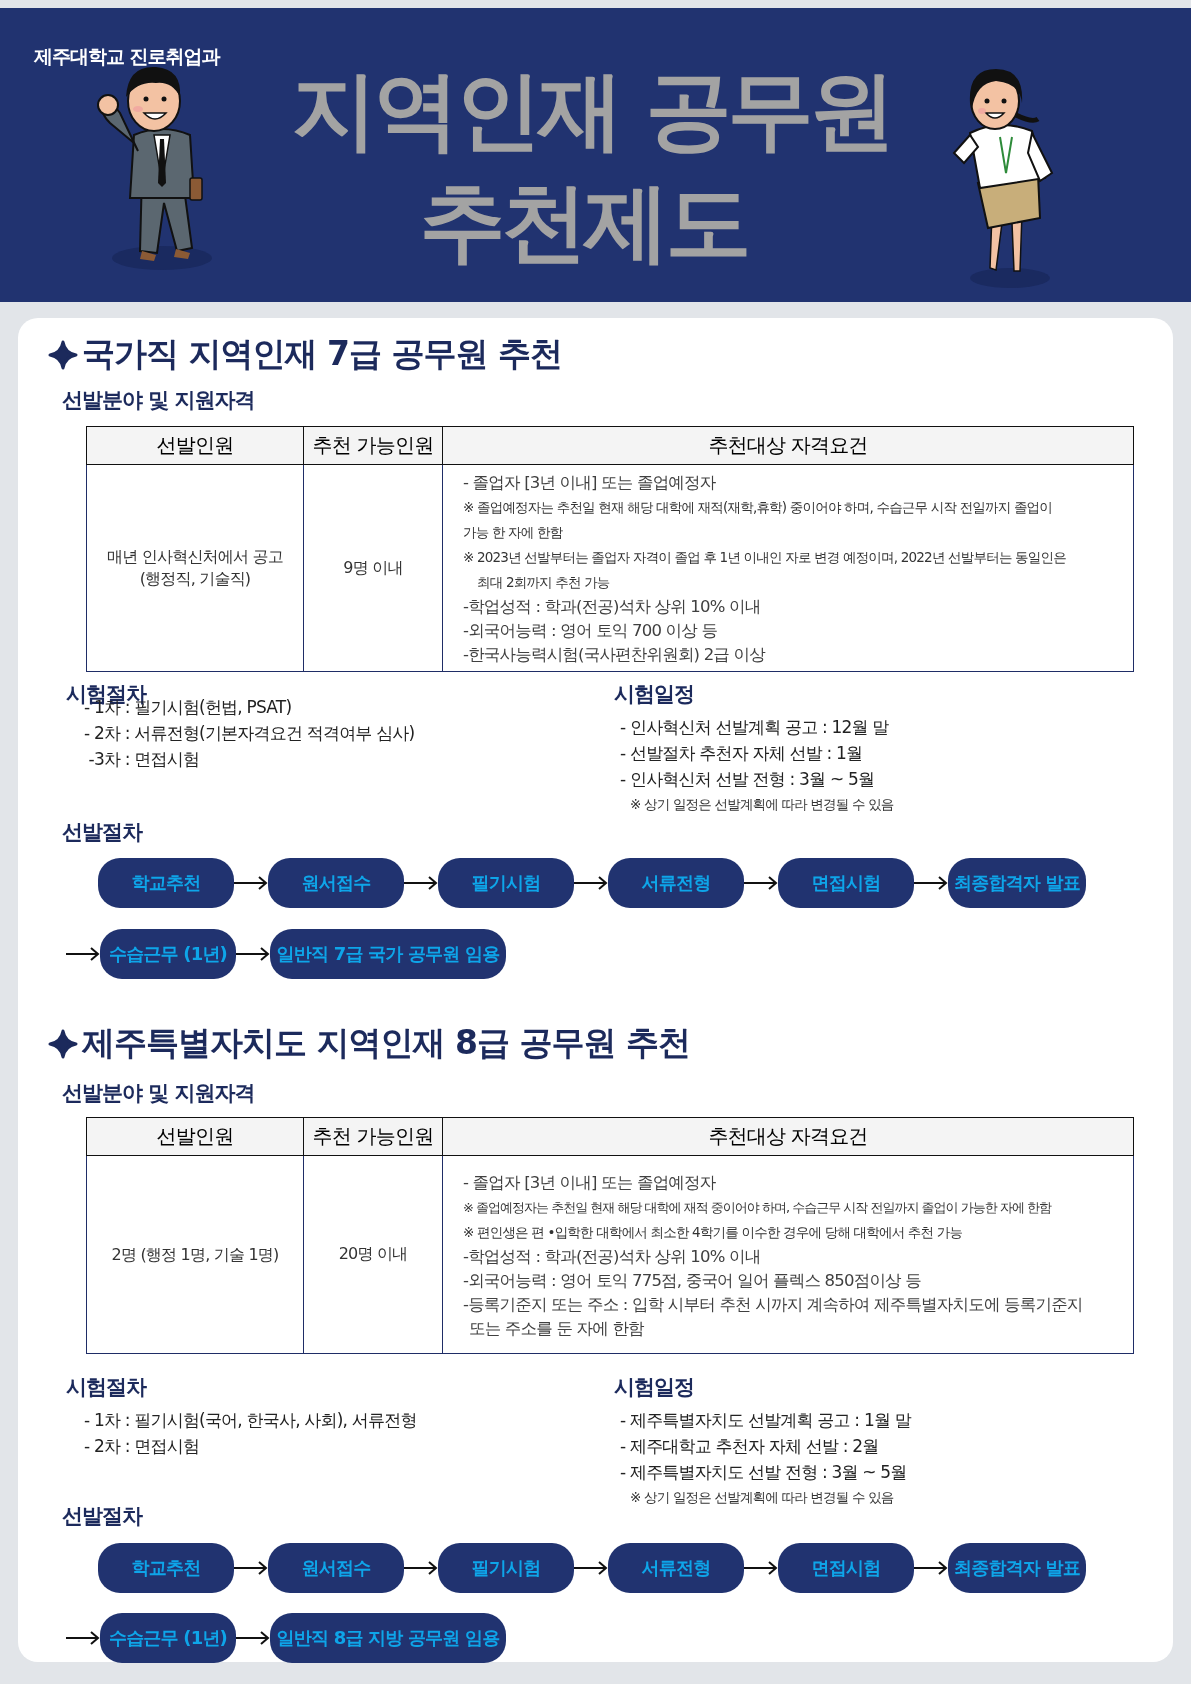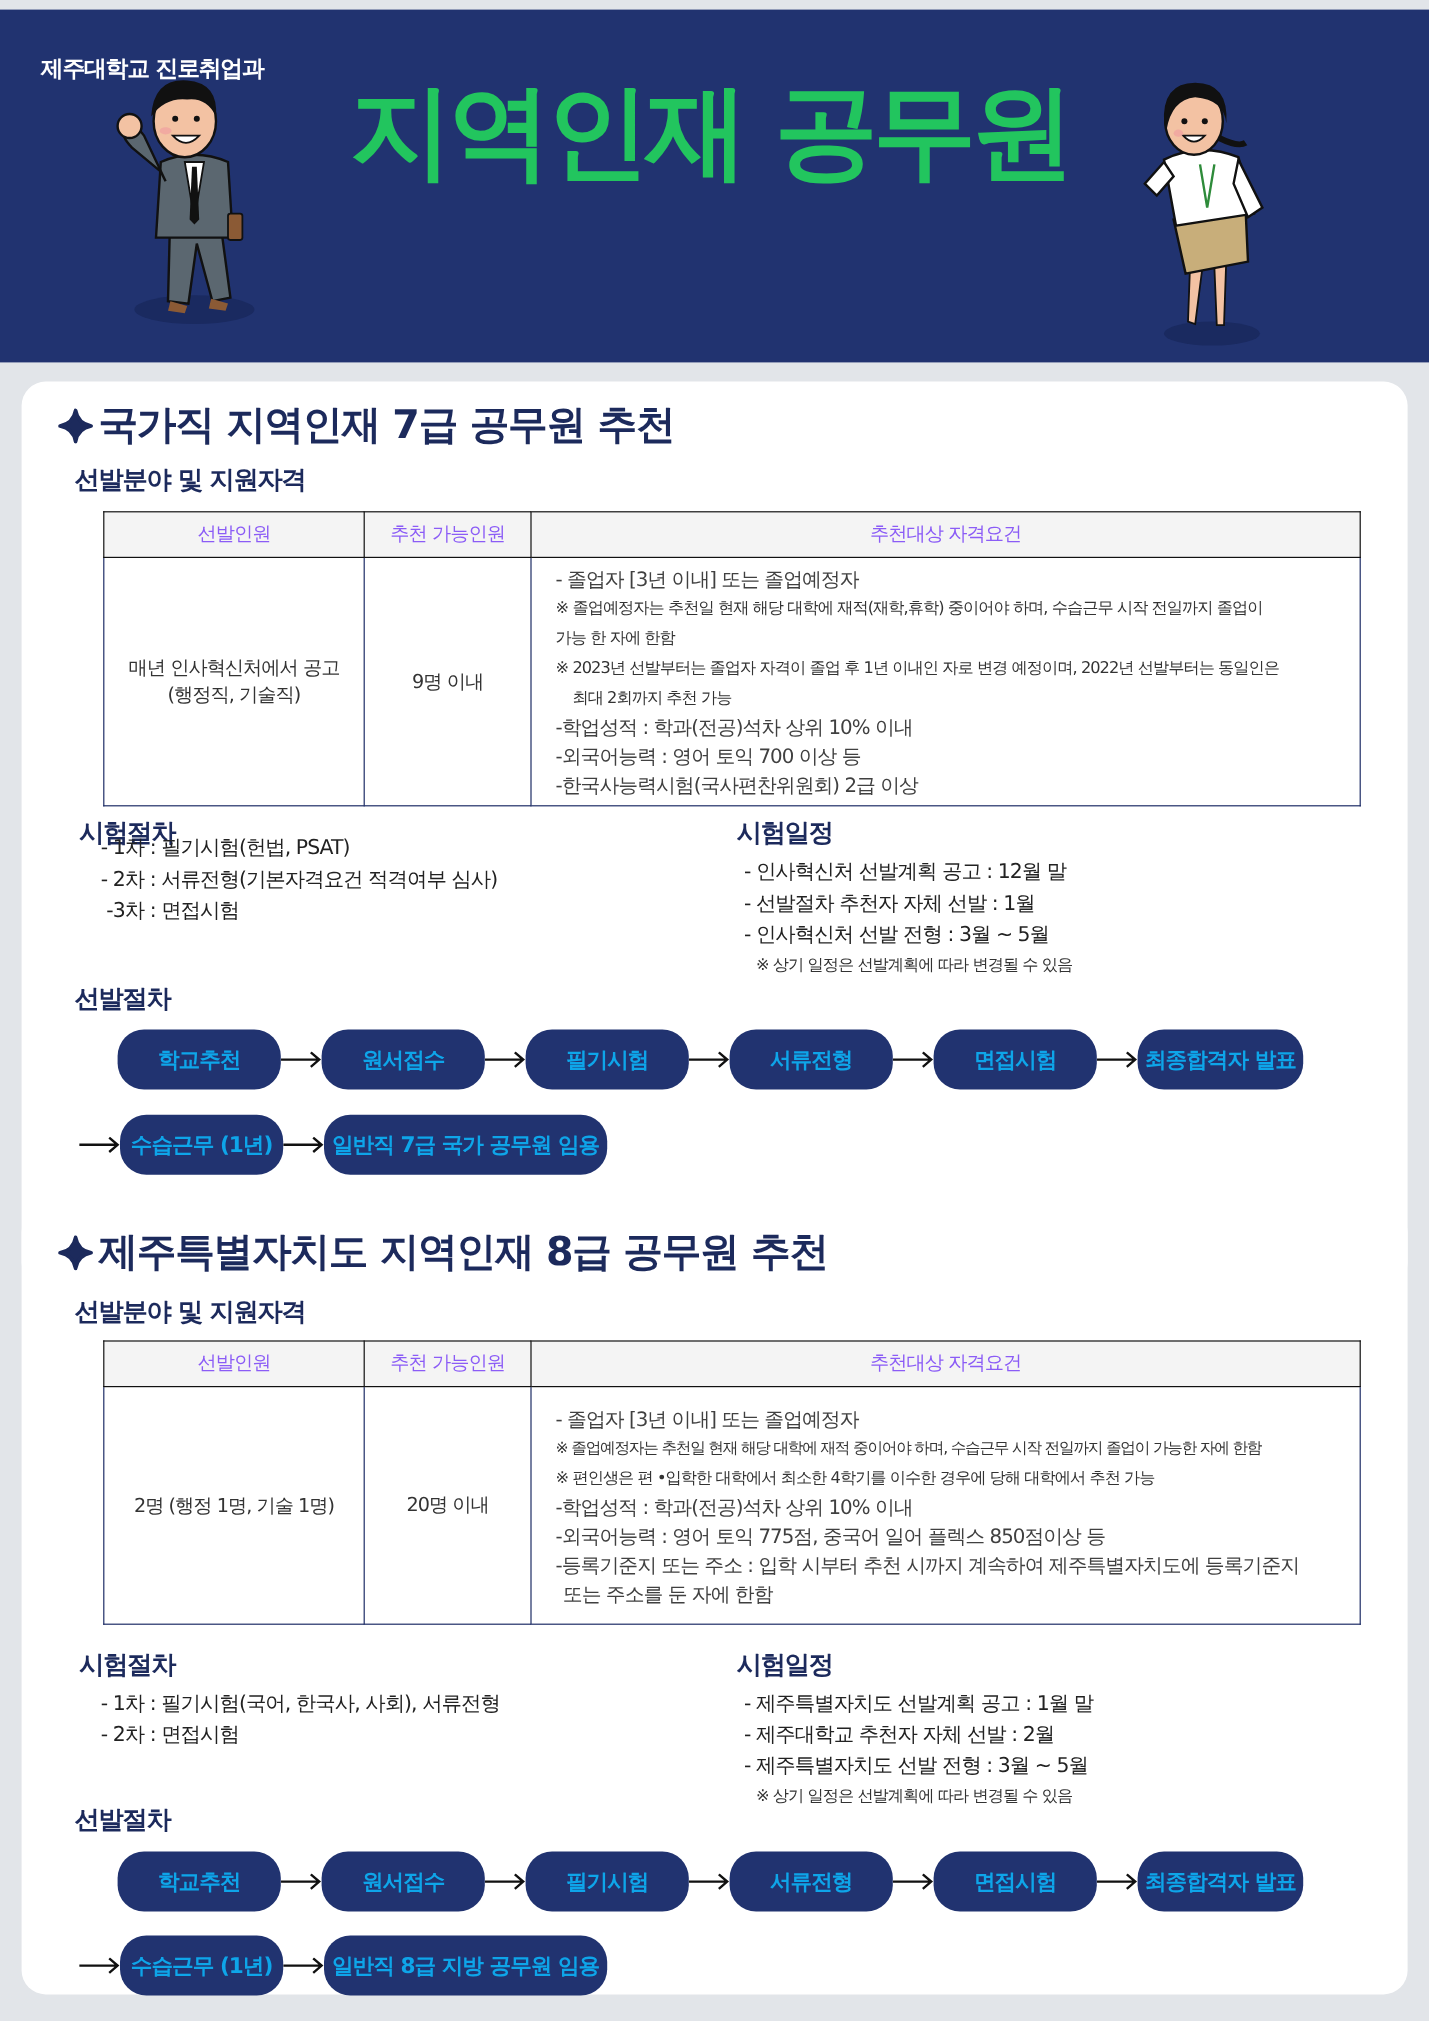--- a/index.html
+++ b/index.html
@@ -1,31 +1,31 @@
 <!DOCTYPE html>
 <html><head>
 <meta charset="utf-8">
 <style>
   * { box-sizing: border-box; margin: 0; padding: 0; }
   html, body { width: 1191px; height: 1684px; overflow: hidden; }
   body { background: #e2e5e9; font-family: "DejaVu Sans", "Liberation Sans", sans-serif; color: #222; position: relative; }
   .banner { position: absolute; left: 0; top: 8px; width: 1191px; height: 294px; background: #213370; overflow: hidden; }
   .dept { position: absolute; left: 34px; top: 36px; color: #fff; font-size: 19px; font-weight: bold; letter-spacing: -1px; }
-  .title { position: absolute; left: 0; width: 1191px; text-align: center; color: #22c55e; font-weight: bold; letter-spacing: -4px; }
+  .title { position: absolute; left: 0; width: 1191px; text-align: center; color: #a3a3a3; font-weight: bold; letter-spacing: -4px; }
   .title.l1 { top: 52px; font-size: 86px; line-height: 100px; padding-right: 8px; }
   .title.l2 { top: 164px; font-size: 86px; line-height: 100px; padding-right: 24px; }
   .char { position: absolute; }
   .card { position: absolute; left: 18px; width: 1155px; background: #fff; border-radius: 20px; }
   .card1 { top: 318px; height: 754px; }
   .card2 { top: 1007px; height: 655px; }
   .sec-title { position: absolute; left: 30px; top: 14px; font-size: 33px; font-weight: bold; color: #1c2a5c; letter-spacing: -1px; display: flex; align-items: center; }
   .star { width: 30px; height: 30px; margin-right: 4px; }
   .sub-h { position: absolute; font-size: 21px; font-weight: bold; color: #1c2a5c; letter-spacing: -1px; }
   table.req { position: absolute; left: 68px; width: 1048px; border-collapse: collapse; font-size: 15px; letter-spacing: -0.8px; }
-  table.req th { background: #f4f4f4; font-weight: normal; height: 38px; border: 1.5px solid #111; color: #8b5cf6; font-size: 16px; }
+  table.req th { background: #f4f4f4; font-weight: normal; height: 38px; border: 1.5px solid #111; color: #000000; font-size: 20px; }
   table.req td { border: 1.5px solid #1f2d66; text-align: center; vertical-align: middle; color: #333; font-size: 16px; }
   table.req td.cond { text-align: left; padding: 6px 0 4px 20px; line-height: 1; }
   .cond .big { font-size: 16.5px; line-height: 24px; color: #404040; }
   .cond .small { font-size: 13.5px; line-height: 25px; color: #333; }
   .cond .indent { padding-left: 14px; }
   .list { position: absolute; font-size: 17px; line-height: 26px; color: #222; letter-spacing: -0.8px; }
   .note { font-size: 13.5px; color: #333; padding-left: 10px; line-height: 24px; }
   .flow { position: absolute; display: flex; align-items: center; }
   .pill { background: #213370; color: #0ea5e9; font-weight: bold; font-size: 18px; height: 50px; border-radius: 22px; display: flex; align-items: center; justify-content: center; letter-spacing: -0.8px; white-space: nowrap; }
   .arrow { width: 34px; height: 14px; display: flex; align-items: center; }
@@ -67,20 +67,21 @@
     <ellipse cx="55" cy="38" rx="24" ry="28" fill="#f3c2a3" stroke="#111" stroke-width="2"></ellipse>
     <path d="M30 40 Q28 6 56 6 Q84 6 82 40 Q80 20 56 18 Q36 20 32 46 Z" fill="#111"></path>
     <path d="M76 52 Q92 60 98 56" fill="none" stroke="#111" stroke-width="5"></path>
     <circle cx="47" cy="38" r="2.5" fill="#111"></circle>
       <circle cx="64" cy="38" r="2.5" fill="#111"></circle>
     <path d="M46 50 Q55 60 64 50 Z" fill="#fff" stroke="#111" stroke-width="1.5"></path>
     <ellipse cx="42" cy="48" rx="4" ry="3" fill="#f0a0a0" opacity="0.7"></ellipse>
   </svg>
 
   <div class="title l1">지역인재 공무원</div>
+  <div class="title l2">추천제도</div>
 </div>
 
 <div class="card card1">
   <div class="sec-title">
     <svg class="star" viewBox="0 0 30 30">
         <path d="M15 2 Q17 13 28 15 Q17 17 15 28 Q13 17 2 15 Q13 13 15 2 Z" fill="#1c2a5c" stroke="#1c2a5c" stroke-width="3" stroke-linejoin="round"></path>
       </svg>
     <span>국가직 지역인재 7급 공무원 추천</span>
   </div>
 

